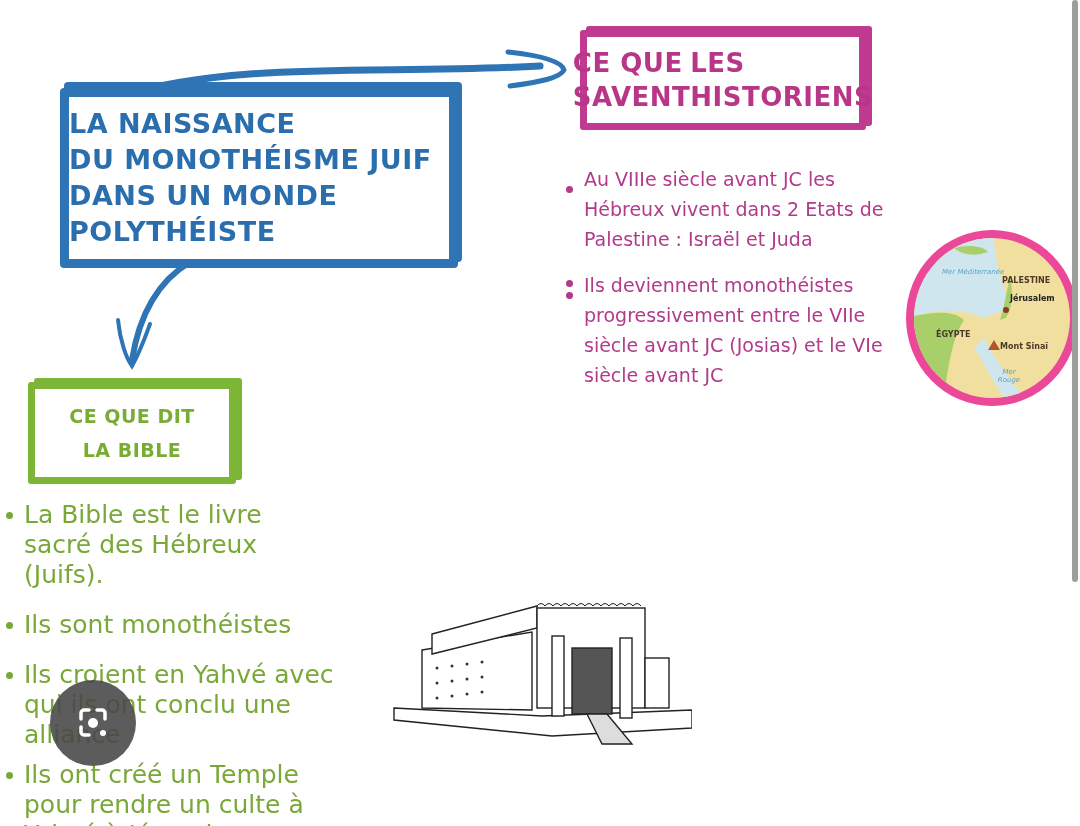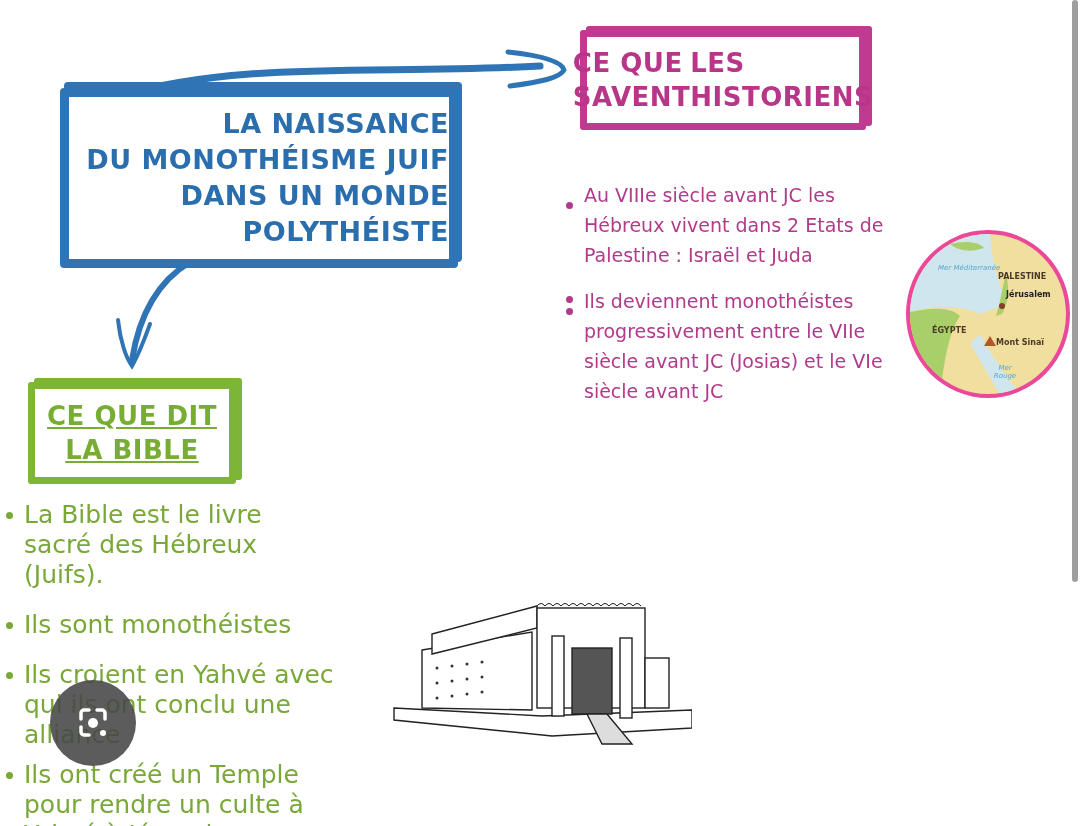--- a/index.html
+++ b/index.html
@@ -7,21 +7,21 @@
       width: 1080px; height: 826px; position: relative; overflow: hidden;
       background: #ffffff;
       font-family: "DejaVu Sans", sans-serif;
     }
     .abs { position: absolute; }
     
     .title-box {
       left: 60px; top: 88px; width: 380px; height: 162px;
       border: 9px solid #2f74b5; border-radius: 4px;
       box-shadow: 4px -6px 0 0 #2f74b5;
-      display: flex; flex-direction: column; align-items: flex-end; justify-content: center;
+      display: flex; flex-direction: column; align-items: flex-start; justify-content: center;
       background: #fff;
     }
     .title-line {
       font-family: "DejaVu Sans", sans-serif; font-weight: bold;
       color: #2a6eae; font-size: 27px; line-height: 36px; letter-spacing: 0.5px;
     }
     
     .hist-box {
       left: 580px; top: 30px; width: 272px; height: 86px;
       border: 7px solid #c03a92; border-radius: 3px;
@@ -34,39 +34,39 @@
     }
     
     .bible-box {
       left: 28px; top: 382px; width: 194px; height: 88px;
       border: 7px solid #7db536; border-radius: 3px;
       box-shadow: 6px -4px 0 0 #7db536;
       display: flex; flex-direction: column; align-items: center; justify-content: center;
       background: #fff;
     }
     .bible-line {
-      font-weight: bold; color: #77ad33; font-size: 26px; line-height: 34px; letter-spacing: 0.5px; text-decoration: underline;
+      font-weight: bold; color: #77ad33; font-size: 19px; line-height: 34px; letter-spacing: 0.5px;
     }
     
     .list { margin: 0; padding: 0; list-style: none; }
     .list li { position: relative; padding-left: 18px; }
     .list li .dot {
       position: absolute; left: 0; top: 12px; width: 7px; height: 7px; border-radius: 50%;
     }
     .hist-list { left: 566px; top: 164px; width: 330px; }
-    .hist-list li { color: #b23a8a; font-size: 19px; line-height: 30px; margin-bottom: 16px; margin-top: 16px; }
+    .hist-list li { color: #b23a8a; font-size: 19px; line-height: 30px; margin-bottom: 16px; }
     .hist-list li .dot { background: #b23a8a; top: 22px; }
     .bible-list { left: 6px; top: 500px; width: 330px; }
     .bible-list li { color: #79a838; font-size: 25px; line-height: 30px; margin-bottom: 20px; }
     .bible-list li .dot { background: #79a838; top: 12px; }
     .bible-list li.tight { margin-bottom: 10px; }
     
     .map {
       left: 906px; top: 230px; width: 156px; height: 160px; border-radius: 50%;
-      border: 4px solid #ec4899; overflow: hidden; background: #f1dfa0;
+      border: 8px solid #ec4899; overflow: hidden; background: #f1dfa0;
     }
     .map-label { position: absolute; font-size: 8px; font-weight: bold; color: #4a3a28; white-space: nowrap; }
     .map-sea { position: absolute; font-size: 7px; font-style: italic; color: #5aa6c8; text-align: center; line-height: 8px; }
     
     .scrollbar { left: 1072px; top: 0; width: 6px; height: 582px; background: #9e9e9e; border-radius: 3px; }
     
     .lens {
       left: 50px; top: 680px; width: 86px; height: 86px; border-radius: 50%;
       background: rgba(70,70,70,0.88); display: flex; align-items: center; justify-content: center;
     }

